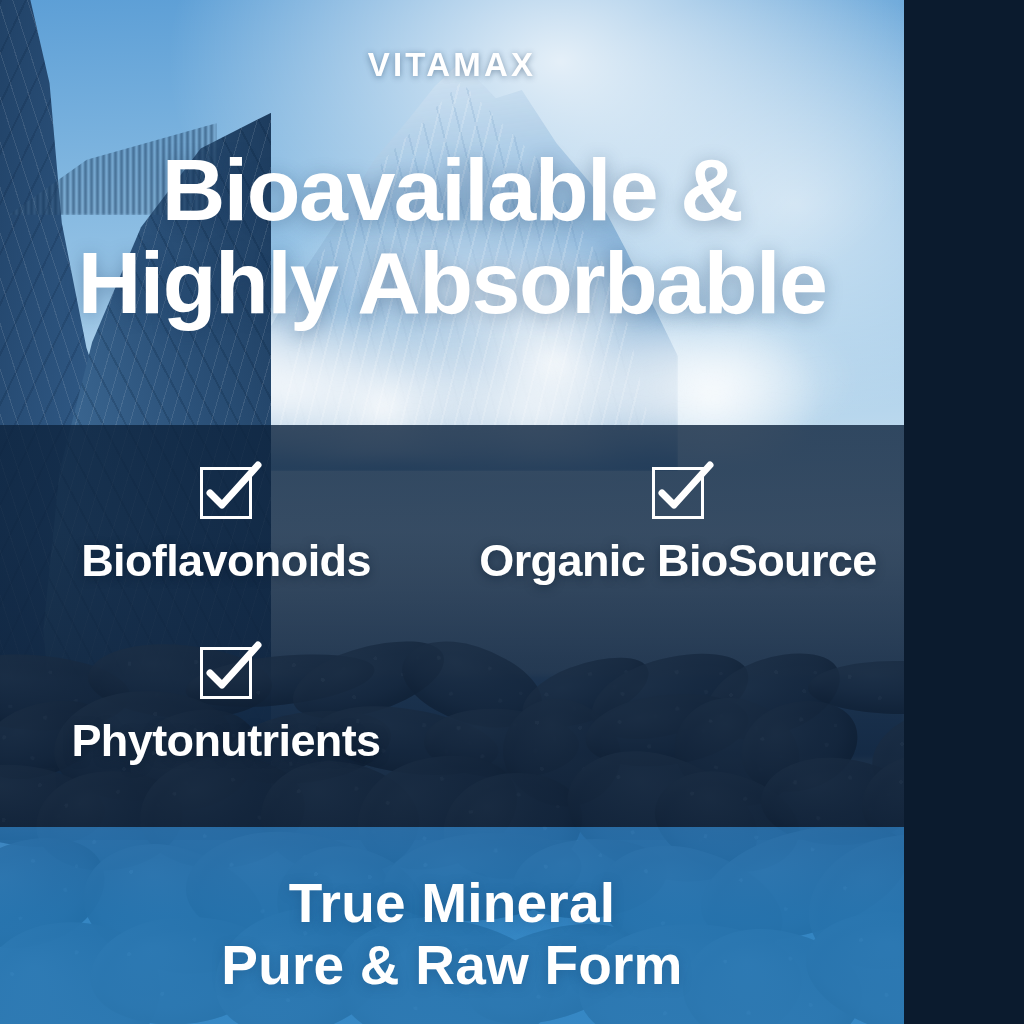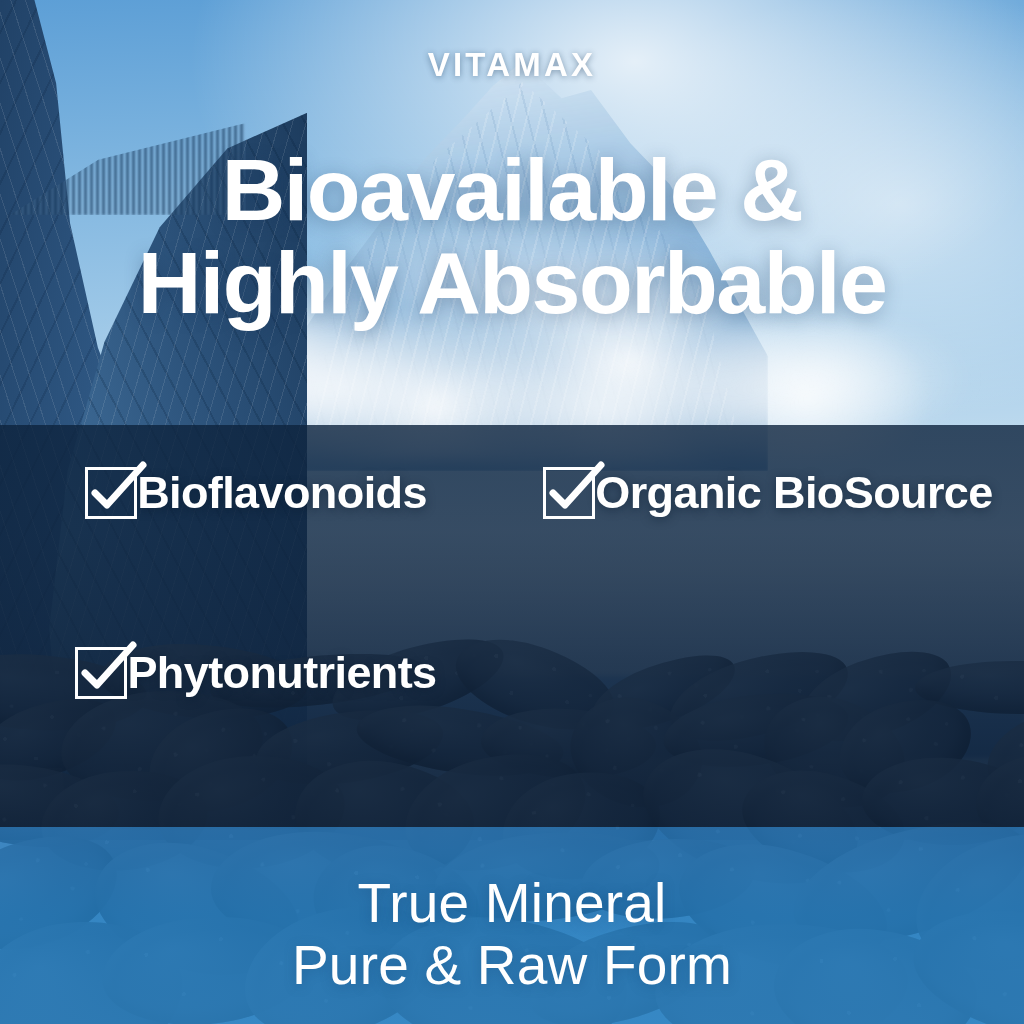--- a/index.html
+++ b/index.html
@@ -6,21 +6,21 @@
     margin: 0;
     padding: 0;
     background: #0b1b2e;
   }
   body {
     font-family: "Liberation Sans", sans-serif;
   }
 
   #poster {
     position: relative;
-    width: 1024px;
+    width: 904px;
     height: 1024px;
     overflow: hidden;
     background: #6fa8d8;
     user-select: none;
   }
 
   
   .bg-layer { position: absolute; inset: 0; }
 
   
@@ -231,22 +231,22 @@
     height: 360px;
     display: grid;
     grid-template-columns: 1fr 1fr;
     grid-template-rows: 1fr 1fr;
     align-items: start;
     justify-items: center;
     row-gap: 0px;
   }
   .feature {
     display: flex;
-    flex-direction: row;
-    align-items: flex-start;
+    flex-direction: column;
+    align-items: center;
     padding-top: 12px;
   }
   .checkbox {
     position: relative;
     width: 52px;
     height: 52px;
     margin-bottom: 16px;
   }
   .checkbox svg { display: block; overflow: visible; }
   .feature-label {
@@ -264,21 +264,21 @@
     top: 872px;
     width: 100%;
     text-align: center;
     color: #ffffff;
     font-size: 55px;
     font-weight: normal;
     line-height: 1.13;
     letter-spacing: 0.2px;
     text-shadow: 0 2px 12px rgba(20,70,115,0.35);
   }
-  .footer .line { display: block; }
+  .footer .line { display: block; font-weight: bold; }
 </style>
 </head>
 <body>
 
 <div id="poster">
 
   <div class="bg-layer sky"></div>
   <div class="bg-layer peak"></div>
   <div class="bg-layer peak-ridges"></div>
   <div class="bg-layer clouds"></div>

